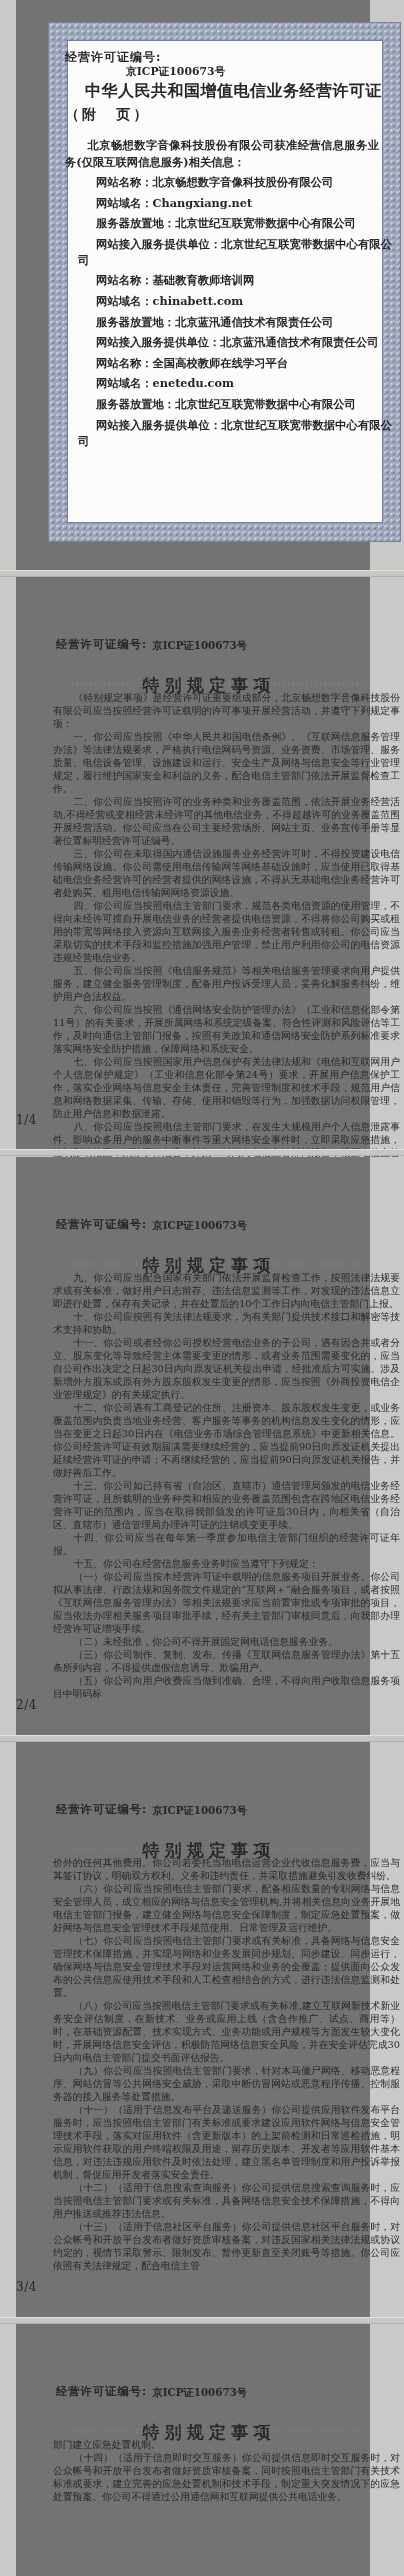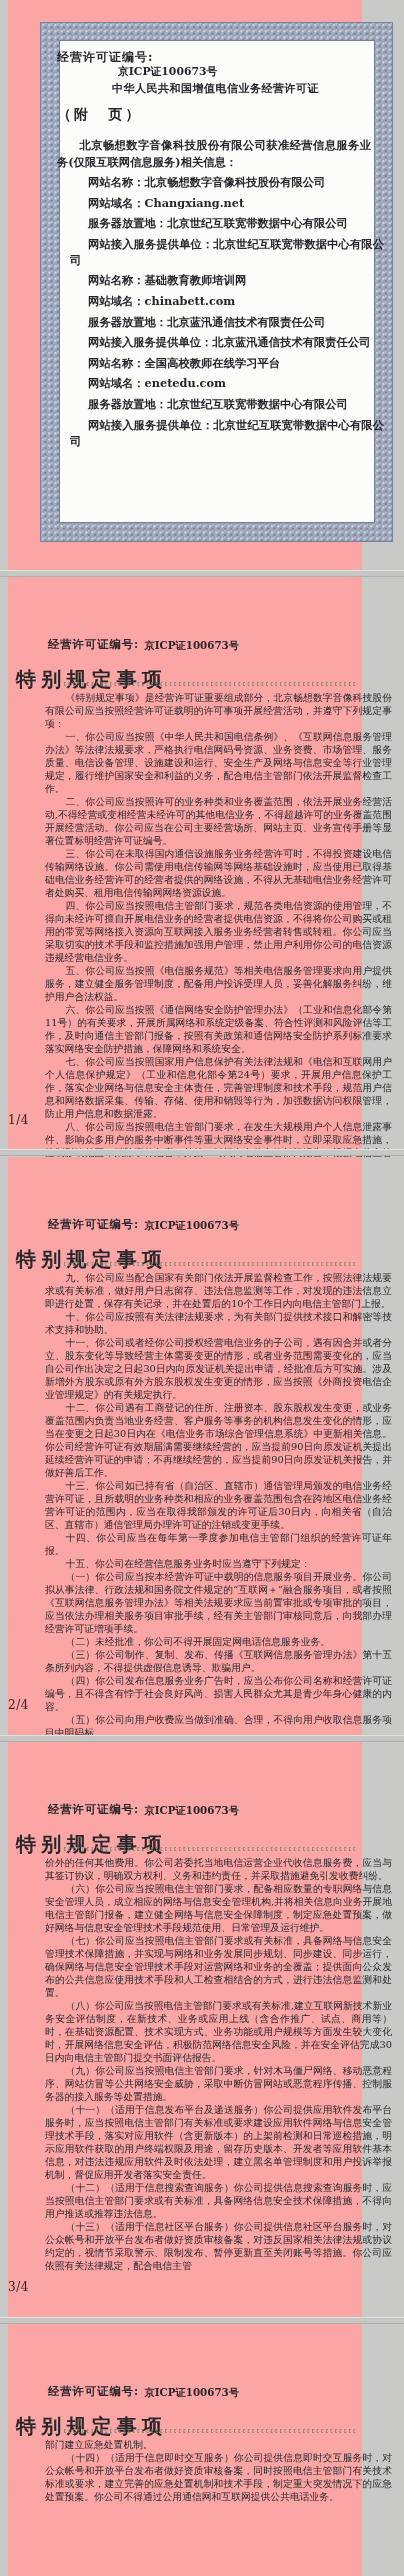--- a/index.html
+++ b/index.html
@@ -1,49 +1,49 @@
 <!DOCTYPE html>
 <html style="font-size:8.2px"><head>
 <meta charset="utf-8">
 <style>
   html,body{margin:0;padding:0;background:#bfbfbd;}
   #canvas{position:relative;width:405px;height:2873px;background:#c9c9c7;overflow:hidden;
           font-family:"DejaVu Serif","Liberation Serif",serif;color:#26262b;}
-  .page{position:absolute;left:8px;width:354px;background:#fca5a5;}
+  .page{position:absolute;left:16px;width:354px;background:#737373;}
   .divider{position:absolute;left:0;width:405px;background:#c6c6c4;
            border-top:1px solid #dde4da;border-bottom:0.5px solid #aeaeac;box-sizing:border-box;}
 
   
   .cert-frame{position:absolute;left:32px;top:21.6px;width:353px;height:520px;box-sizing:border-box;
     border:0.5px solid #79839d;
     background:
       radial-gradient(circle at 2.1px 2.1px,#ccd1dd 1px,transparent 1.4px) 0 0/6.2px 6.2px,
       radial-gradient(circle at 4.6px 4.6px,#76809a 0.9px,transparent 1.2px) 0 0/6.2px 6.2px,
       radial-gradient(circle at 1px 4.6px,#aab2c4 0.8px,transparent 1.1px) 0 0/6.2px 6.2px,
       radial-gradient(circle at 4.6px 1px,#b8bfce 0.8px,transparent 1.1px) 0 0/6.2px 6.2px,
       linear-gradient(#99a2b6,#99a2b6);}
   .cert-inner{position:absolute;inset:17.5px;background:#fcfcfa;border:1px solid #747f9b;}
   .cert-lic{position:absolute;left:49px;top:49px;font-size:12px;font-weight:bold;letter-spacing:1px;}
   .cert-licnum{position:absolute;left:110px;top:65px;font-size:10.8px;font-weight:bold;}
-  .cert-title{position:absolute;left:49px;width:317px;top:81px;margin:0;font-size:11px;
-              font-weight:bold;text-align:center;letter-spacing:0.5px;}
+  .cert-title{position:absolute;left:49px;width:317px;top:81px;margin:0;font-size:16px;
+              font-weight:bold;text-align:right;letter-spacing:0.5px;}
   .cert-subtitle{position:absolute;left:49px;width:317px;top:106px;margin:0;font-size:14px;
               font-weight:bold;text-align:left;letter-spacing:3.1px;}
   .cert-intro{position:absolute;left:49px;width:314px;top:137px;margin:0;font-size:11.3px;
               line-height:16.5px;font-weight:bold;text-indent:2em;text-align:justify;}
   .cert-entries{position:absolute;left:49px;width:314px;top:174px;padding-left:13px;}
   .cert-entry{font-size:11.3px;line-height:16px;font-weight:bold;text-indent:1.6em;
               margin:0 0 4.6px 0;text-align:justify;}
 
   
   .sp-header{position:absolute;left:40px;top:60px;white-space:nowrap;}
   .sp-lic-label{font-size:11.3px;font-weight:bold;letter-spacing:1px;}
   .sp-lic-num{font-size:10.3px;font-weight:bold;margin-left:5.2px;position:relative;top:1px;}
-  .sp-title{position:absolute;left:0;width:100%;top:81px;margin:8px;font-size:20px;
-            font-weight:bold;text-align:left;letter-spacing:5.2px;}
+  .sp-title{position:absolute;left:0;width:100%;top:81px;margin:16px;font-size:17px;
+            font-weight:bold;text-align:center;letter-spacing:5.2px;}
   .sp-wavy{position:absolute;left:56px;width:294px;top:105px;height:3.6px;opacity:.85;
     background-image:linear-gradient(135deg,#79836f 25%,transparent 25%),
                      linear-gradient(45deg,#79836f 25%,transparent 25%);
     background-size:4.6px 3.6px;background-repeat:repeat-x;}
   .sp-body{position:absolute;left:37px;width:347px;top:114px;}
   .sp-par{margin:0;font-size:9.8px;line-height:13px;text-align:justify;text-indent:2.1em;}
   .sp-par.cont{text-indent:0;}
   .sp-pagenum{position:absolute;left:0;width:100%;bottom:23px;text-align:left;
               font-size:12px;letter-spacing:0.5px;}
 </style>
@@ -111,21 +111,20 @@
         <p class="sp-par">九、你公司应当配合国家有关部门依法开展监督检查工作，按照法律法规要求或有关标准，做好用户日志留存、违法信息监测等工作，对发现的违法信息立即进行处置，保存有关记录，并在处置后的10个工作日内向电信主管部门上报。</p>
         <p class="sp-par">十、你公司应按照有关法律法规要求，为有关部门提供技术接口和解密等技术支持和协助。</p>
         <p class="sp-par">十一、你公司或者经你公司授权经营电信业务的子公司，遇有因合并或者分立、股东变化等导致经营主体需要变更的情形，或者业务范围需要变化的，应当自公司作出决定之日起30日内向原发证机关提出申请，经批准后方可实施。涉及新增外方股东或原有外方股东股权发生变更的情形，应当按照《外商投资电信企业管理规定》的有关规定执行。</p>
         <p class="sp-par">十二、你公司遇有工商登记的住所、注册资本、股东股权发生变更，或业务覆盖范围内负责当地业务经营、客户服务等事务的机构信息发生变化的情形，应当在变更之日起30日内在《电信业务市场综合管理信息系统》中更新相关信息。你公司经营许可证有效期届满需要继续经营的，应当提前90日向原发证机关提出延续经营许可证的申请；不再继续经营的，应当提前90日向原发证机关报告，并做好善后工作。</p>
         <p class="sp-par">十三、你公司如已持有省（自治区、直辖市）通信管理局颁发的电信业务经营许可证，且所载明的业务种类和相应的业务覆盖范围包含在跨地区电信业务经营许可证的范围内，应当在取得我部颁发的许可证后30日内，向相关省（自治区、直辖市）通信管理局办理许可证的注销或变更手续。</p>
         <p class="sp-par">十四、你公司应当在每年第一季度参加电信主管部门组织的经营许可证年报。</p>
         <p class="sp-par">十五、你公司在经营信息服务业务时应当遵守下列规定：</p>
         <p class="sp-par">（一）你公司应当按本经营许可证中载明的信息服务项目开展业务。你公司拟从事法律、行政法规和国务院文件规定的“互联网＋”融合服务项目，或者按照《互联网信息服务管理办法》等相关法规要求应当前置审批或专项审批的项目，应当依法办理相关服务项目审批手续，经有关主管部门审核同意后，向我部办理经营许可证增项手续。</p>
         <p class="sp-par">（二）未经批准，你公司不得开展固定网电话信息服务业务。</p>
         <p class="sp-par">（三）你公司制作、复制、发布、传播《互联网信息服务管理办法》第十五条所列内容，不得提供虚假信息诱导、欺骗用户。</p>
-        <p class="sp-par">（四）你公司发布信息服务业务广告时，应当公布你公司名称和经营许可证编号，且不得含有悖于社会良好风尚、损害人民群众尤其是青少年身心健康的内容。</p>
         <p class="sp-par">（五）你公司向用户收费应当做到准确、合理，不得向用户收取信息服务项目中明码标</p>
       </div>
     <div class="sp-pagenum">2/4</div>
   </section>
 
   <div class="divider" style="top:1735px;height:7.2px"></div>
 
   <section class="page" style="top:1742px;height:575px">
     <div class="sp-header">
       <span class="sp-lic-label">经营许可证编号:</span><span class="sp-lic-num">京ICP证100673号</span>

